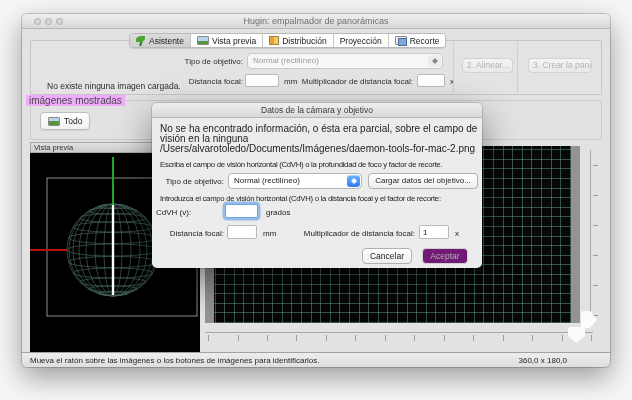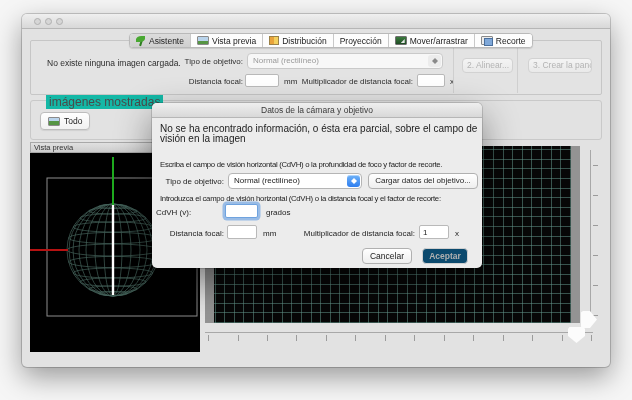--- a/index.html
+++ b/index.html
@@ -72,22 +72,22 @@
   .combo.enabled .stepper::after { border-top-color:#fff; }
 
   .btn-dis { position:absolute; height:15px; background:linear-gradient(#f4f4f4,#e9e9e9);
              border:1px solid #d2d2d2; border-radius:4px; color:#b3b3b3; font-size:8.5px;
              text-align:center; line-height:13px; white-space:nowrap; overflow:hidden; padding:0 4px; }
   .vdiv { position:absolute; top:28px; width:1px; height:51px; background:#cfcfcf; }
 
   
   .groupbox { position:absolute; left:8px; top:86px; width:572px; height:40px;
               border:1px solid #c9c9c9; border-radius:3px; }
-  .group-label { position:absolute; left:24px; top:81px; font-size:12px; color:#4a4a4a;
-              background:#14b8a6; padding:0 3px; }
+  .group-label { position:absolute; left:4px; top:81px; font-size:10px; color:#4a4a4a;
+              background:#f0abfc; padding:0 3px; }
   .btn-w { position:absolute; height:18px; background:linear-gradient(#ffffff,#f1f1f1);
            border:1px solid #bdbdbd; border-radius:4px; display:flex; align-items:center; gap:4px;
            padding:0 7px; font-size:8.5px; color:#222; box-shadow:0 1px 1px rgba(0,0,0,.08); }
 
   
   .pv-header { position:absolute; left:8px; top:128px; width:170px; height:11px;
                background:linear-gradient(#e0e0e0,#cccccc); border:1px solid #a8a8a8;
                font-size:7.5px; color:#333; line-height:9px; padding-left:3px; }
   .canvas-left { position:absolute; left:8px; top:139px; width:170px; height:199px; background:#000; }
   .canvas-right { position:absolute; left:183px; top:132px; width:375px; height:177px; background:#070707;
@@ -121,35 +121,36 @@
   #dialog { position:absolute; left:152px; top:103px; width:330px; height:165px; background:#ececec;
      border-radius:5px; box-shadow:0 0 0 1px rgba(0,0,0,.14), 0 14px 36px rgba(0,0,0,.45); z-index:50; }
   #dialog .titlebar { border-radius:5px 5px 0 0; }
   #dialog .title-text { color:#3a3a3a; font-size:8.5px; }
   .dlg-text { position:absolute; left:8px; font-size:10px; color:#1c1c1c; white-space:nowrap; }
   .fit { font-size:8px; letter-spacing:-0.3px; transform:scaleX(.97); transform-origin:left; }
   .dlg-label { position:absolute; font-size:8px; color:#1c1c1c; white-space:nowrap; }
   .btn-white { position:absolute; height:16px; background:linear-gradient(#ffffff,#eeeeee);
      border:1px solid #b0b0b0; border-radius:4px; font-size:8.5px; color:#1c1c1c;
      text-align:center; line-height:14px; padding:0 4px; white-space:nowrap; }
-  .btn-white.disabled { background:#0c4a6e; color:#b0b0b0; border-color:#d0d0d0;font-weight:bold; }
+  .btn-white.disabled { background:#701a75; color:#b0b0b0; border-color:#d0d0d0; }
   .focus-ring { border-color:#6fa3df !important; box-shadow:0 0 0 2.5px rgba(109,163,227,.65); }
 </style>
 </head>
 <body>
 
 <div id="screen">
 
   <div id="win">
     <div class="titlebar">
       <div class="lights">
         <span class="light"></span>
         <span class="light"></span>
         <span class="light"></span>
       </div>
+      <div class="title-text">Hugin: empalmador de panorámicas</div>
     </div>
 
     <div class="toolbox"></div>
 
     <div class="tabbar">
       <div class="tab selected">
         <span class="icon-sprout"></span>
         <span>Asistente</span>
       </div>
       <div class="tab">
@@ -157,30 +158,26 @@
         <span>Vista previa</span>
       </div>
       <div class="tab">
         <span class="icon-layout"></span>
         <span>Distribución</span>
       </div>
       <div class="tab">
         <span>Proyección</span>
       </div>
       <div class="tab">
-        <span class="icon-move"></span>
-        <span>Mover/arrastrar</span>
-      </div>
-      <div class="tab">
         <span class="icon-crop"></span>
         <span>Recorte</span>
       </div>
     </div>
 
-    <div class="small-label" style="left:25px; top:44px; font-size:8.5px;">No existe ninguna imagen cargada.</div>
+    <div class="small-label" style="left:25px; top:67px; font-size:8.5px;">No existe ninguna imagen cargada.</div>
 
     <div class="small-label" style="left:100px; top:43px; width:121px; text-align:right;">Tipo de objetivo:</div>
     <div class="combo" style="left:225px; top:39px; width:196px; height:16px;">
       <span class="dim-label">Normal (rectilíneo)</span>
       <span class="stepper"></span>
     </div>
 
     <div class="small-label" style="left:140px; top:63px; width:81px; text-align:right;">Distancia focal:</div>
     <input class="field" style="left: 223px; top: 60px; width: 34px; height: 13px;">
     <div class="small-label" style="left:262px; top:63px;">mm</div>
@@ -240,29 +237,34 @@
       <div class="gray-strip" style="left:366px; width:9px;"></div>
     </div>
 
     <div class="h-track"></div>
     <div class="h-ticks"></div>
     <div class="h-thumb"></div>
     <div class="v-track"></div>
     <div class="v-ticks"></div>
     <div class="v-thumb"></div>
 
+    <div class="statusbar">
+      <span class="status-msg">Mueva el ratón sobre las imágenes o los botones de imágenes para identificarlos.</span>
+      <span class="status-dim">360,0 x 180,0</span>
+    </div>
   </div>
 
   <div id="dialog">
     <div class="titlebar">
       <div class="title-text">Datos de la cámara y objetivo</div>
     </div>
 
     <div class="dlg-text" style="top:20px;">No se ha encontrado información, o ésta era parcial, sobre el campo de</div>
-    <div class="dlg-text" style="top:30px;">visión en la imagen</div>
+    <div class="dlg-text" style="top:30px;">visión en la ninguna</div>
+    <div class="dlg-text" style="top:40px;">/Users/alvarotoledo/Documents/Imágenes/daemon-tools-for-mac-2.png</div>
 
     <div class="dlg-text fit" style="top:57px;">Escriba el campo de visión horizontal (CdVH) o la profundidad de foco y factor de recorte.</div>
 
     <div class="dlg-label" style="left:0; top:74px; width:72px; text-align:right;">Tipo de objetivo:</div>
     <div class="combo enabled" style="left:76px; top:70px; width:134px; height:16px;">
       <span>Normal (rectilíneo)</span>
       <span class="stepper"></span>
     </div>
     <div class="btn-white" style="left:216px; top:70px; width:110px; font-size:8px;">Cargar datos del objetivo...</div>
 

